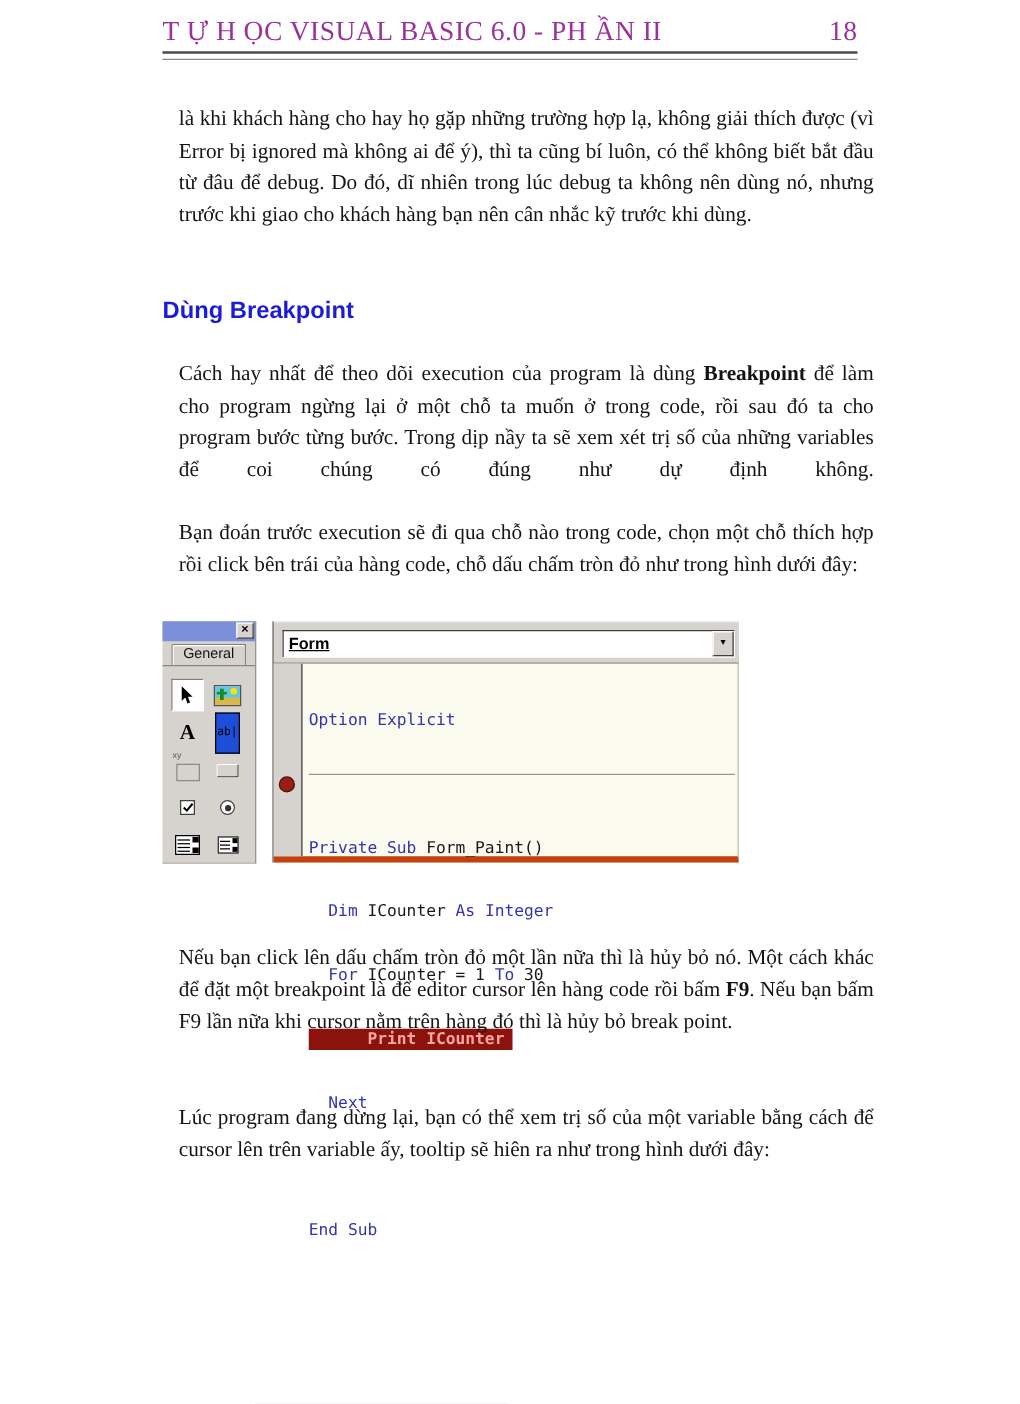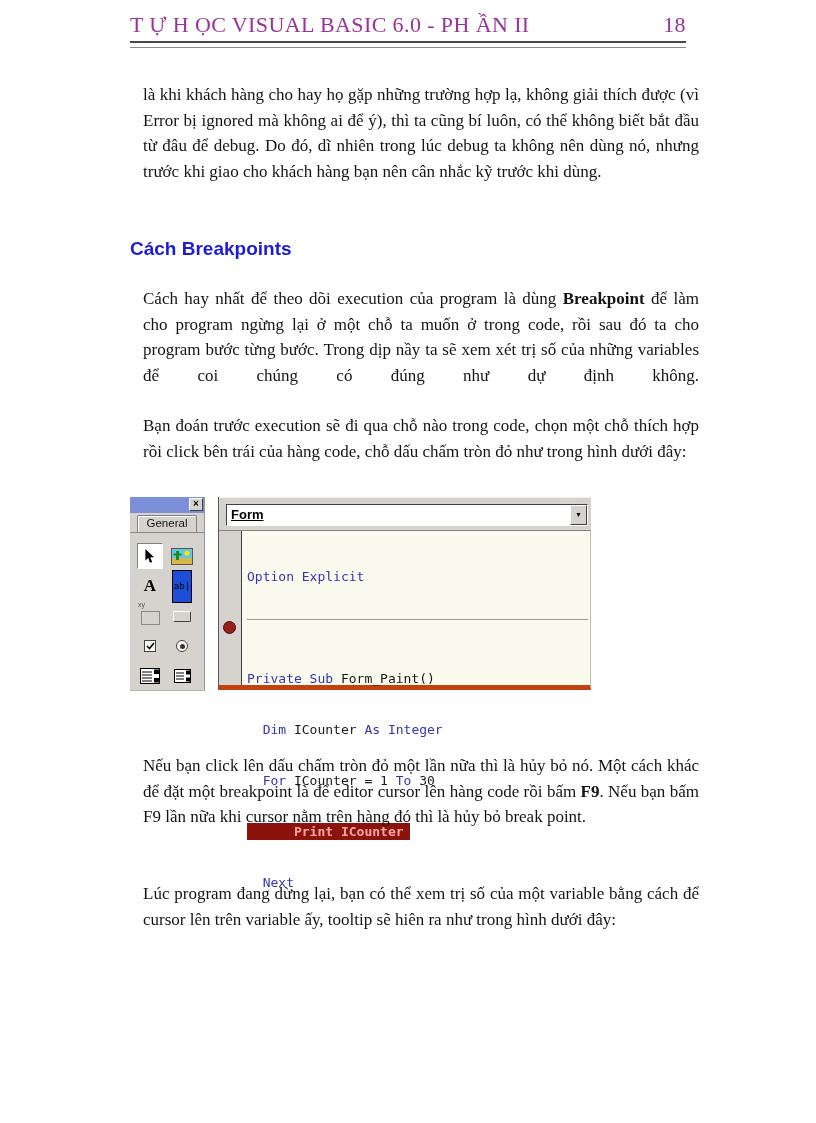--- a/index.html
+++ b/index.html
@@ -82,21 +82,21 @@
   <div class="header">
     <div class="header-row">
       <span>T Ự H ỌC VISUAL BASIC 6.0 - PH ẦN II</span>
       <span>18</span>
     </div>
     <div class="header-rule"></div>
   </div>
 
   <p class="para p1">là khi khách hàng cho hay họ gặp những trường hợp lạ, không giải thích được (vì Error bị ignored mà không ai để ý), thì ta cũng bí luôn, có thể không biết bắt đầu từ đâu để debug. Do đó, dĩ nhiên trong lúc debug ta không nên dùng nó, nhưng trước khi giao cho khách hàng bạn nên cân nhắc kỹ trước khi dùng.</p>
 
-  <h2 class="section-heading">Cách Breakpoints</h2>
+  <h2 class="section-heading">Dùng Breakpoint</h2>
 
   <p class="para p2"><span>Cách hay nhất để theo dõi execution của program là dùng </span><b>Breakpoint</b><span> để làm cho program ngừng lại ở một chỗ ta muốn ở trong code, rồi sau đó ta cho program bước từng bước. Trong dịp nầy ta sẽ xem xét trị số của những variables để coi chúng có đúng như dự định không.</span></p>
 
   <p class="para p3">Bạn đoán trước execution sẽ đi qua chỗ nào trong code, chọn một chỗ thích hợp rồi click bên trái của hàng code, chỗ dấu chấm tròn đỏ như trong hình dưới đây:</p>
 
   <div class="vbshot">
 
     <div class="toolbox">
       <div class="tb-title">
         <div class="tb-close">×</div>
@@ -181,20 +181,21 @@
         </div>
         <div class="code">
           <div class="codeline"><span class="kw">Option Explicit</span></div>
           <div class="codeline sep"></div>
           <div class="codeline"><span class="kw">Private Sub</span><span class="id"> Form_Paint()</span></div>
           <div class="codeline"><span class="kw">  Dim</span><span class="id"> ICounter </span><span class="kw">As Integer</span></div>
           <div class="codeline"><span class="kw">  For</span><span class="id"> ICounter = 1 </span><span class="kw">To</span><span class="id"> 30</span></div>
           <div class="codeline"><span class="hl">      Print ICounter</span></div>
           <div class="codeline"><span class="kw">  Next</span></div>
           <div class="codeline"></div>
+          <div class="codeline"><span class="kw">End Sub</span></div>
         </div>
       </div>
     </div>
   </div>
 
   <p class="para p4"><span>Nếu bạn click lên dấu chấm tròn đỏ một lần nữa thì là hủy bỏ nó. Một cách khác để đặt một breakpoint là để editor cursor lên hàng code rồi bấm </span><b>F9</b><span>. Nếu bạn bấm F9 lần nữa khi cursor nằm trên hàng đó thì là hủy bỏ break point.</span></p>
 
   <p class="para p5">Lúc program đang dừng lại, bạn có thể xem trị số của một variable bằng cách để cursor lên trên variable ấy, tooltip sẽ hiên ra như trong hình dưới đây:</p>
 
 </div>

